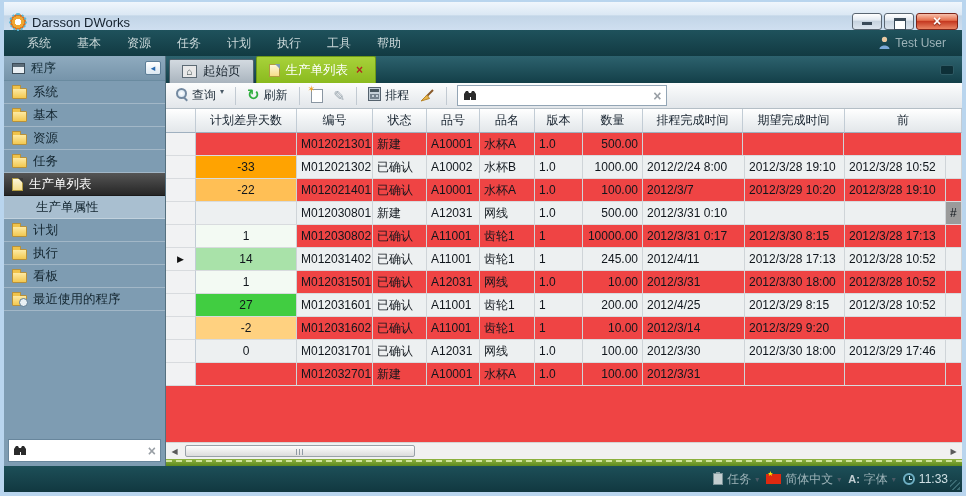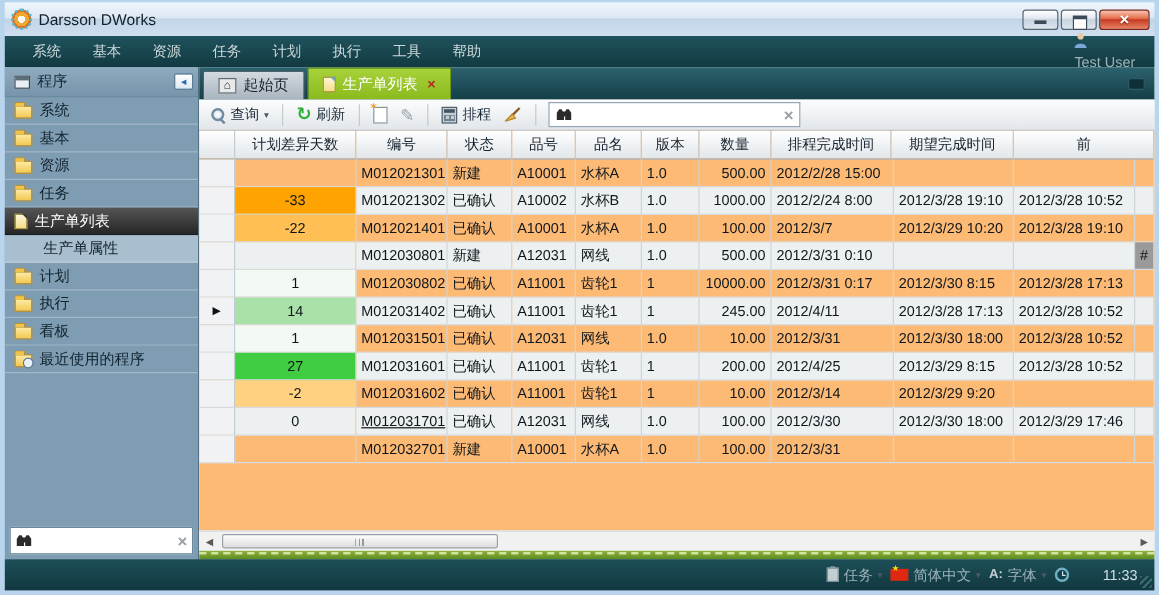--- a/index.html
+++ b/index.html
@@ -1,40 +1,40 @@
 <!DOCTYPE html>
 <html><head>
 <meta charset="utf-8">
 <style>
   * { margin:0; padding:0; box-sizing:border-box; }
   html,body { width:966px; height:496px; font-family:"Liberation Sans","DejaVu Sans",sans-serif; overflow:hidden; }
 
   .window { width:966px; height:496px; background:#b9d5ee; padding:2px 4px 4px 4px; display:flex; flex-direction:column; }
 
   
-  .titlebar { height:28px; display:flex; align-items:center; padding:0 4px;
+  .titlebar { height:28px; display:flex; align-items:flex-end; padding:0 4px;
     background:linear-gradient(#f0f6fc,#dbe8f4 45%,#c2d5e7 50%,#cfdff0); }
   .app-icon { width:16px; height:16px; margin:0 6px 0 2px; border-radius:50%;
     background:radial-gradient(circle at 50% 50%, #fff 0 3px, #f0a830 3px 6px, #e07820 6px 8px);
     border:1px solid #c86818; position:relative; }
   .app-icon::before { content:""; position:absolute; inset:-2px; border:2px dotted #58b8d8; border-radius:50%; }
   .title-text { font-size:13px; color:#13202c; }
   .win-buttons { margin-left:auto; display:flex; gap:2px; }
   .btn-win { width:30px; height:17px; border:1px solid #5a6672; border-radius:3px;
     background:linear-gradient(#ffffff,#e3eaf2 40%,#c7d3df 50%,#dde6ef); position:relative; }
   .btn-min::before { content:""; position:absolute; left:9px; bottom:4px; width:10px; height:3px; background:#3a4a58; }
   .btn-max::before { content:""; position:absolute; left:9px; top:4px; width:10px; height:8px; border:1px solid #3a4a58; border-top-width:3px; background:#fff; }
   .btn-close { width:42px; border-color:#7c2418;
     background:linear-gradient(#f7c0ac,#e5704e 42%,#c63a22 50%,#e98564); }
   .btn-close::before { content:"×"; position:absolute; width:100%; text-align:center; top:-1px; color:#fff; font-weight:bold; font-size:14px; text-shadow:0 1px 1px #7a2010; }
 
   
   .menubar { height:26px; background:linear-gradient(#1f525c,#123a42); display:flex; align-items:center; padding:0 10px; }
   .menu-item { color:#ccd9da; font-size:12px; padding:0 13px; cursor:default; }
-  .menu-user { margin-left:auto; display:flex; align-items:flex-start; gap:5px; color:#9db3b8; font-size:12px; padding-right:6px;flex-direction:column; }
+  .menu-user { margin-left:auto; display:flex; align-items:flex-start; gap:5px; color:#9db3b8; font-size:12px; padding-right:6px; }
 
   
   .main { flex:1; display:flex; min-height:0; }
 
   
   .sidebar { width:162px; background:#7e9cb2; border-right:1px solid #55707f; display:flex; flex-direction:column; }
   .side-header { height:25px; display:flex; align-items:center; gap:6px; padding:0 4px 0 8px;
     background:linear-gradient(#8fabbf,#7694aa); border-bottom:1px solid #6a8ba0; font-size:12.5px; color:#132b36; }
   .icon-appwin { width:13px; height:11px; border:1px solid #3c4c58; background:#e9eff3; position:relative; }
   .icon-appwin::before { content:""; position:absolute; top:0; left:0; right:0; height:3px; background:#5c6c78; }
@@ -65,40 +65,40 @@
   .tab.inactive { background:linear-gradient(#d3dae0,#a9b4be); color:#18242e; }
   .tab.active { height:27px; border-color:#6f9a18; background:linear-gradient(#a8d23a,#8aba1e); color:#fff; }
   .icon-home-box { width:15px; height:13px; background:#e9e9e9; border:1px solid #5c6a74; color:#233; font-size:10px; line-height:11px; text-align:center; }
   .tab-close { color:#b42a20; font-weight:bold; font-size:12px; margin-left:2px; }
   .strip-right { margin-left:auto; margin-right:8px; align-self:center; width:14px; height:10px;
     background:#0e3038; border:1px solid #2e5a64; border-radius:2px; }
 
   
   .toolbar { height:26px; flex:none; display:flex; align-items:center; gap:5px; padding:0 6px;
     background:linear-gradient(#fcfdfd,#e2e6ea); border-bottom:1px solid #b4bec6; }
-  .tool-btn { display:flex; align-items:center; gap:4px; font-size:12px; color:#1c2a36; padding:2px 3px; border-radius:2px; }
+  .tool-btn { display:flex; gap:4px; font-size:12px; color:#1c2a36; padding:2px 3px; border-radius:2px; }
   .tool-sep { width:1px; height:18px; background:#c2cad2; margin:0 3px; }
   .caret { font-size:8px; color:#4a5a66; }
   .icon-mag { width:13px; height:13px; position:relative; flex:none; }
   .icon-mag::before { content:""; position:absolute; top:1px; left:1px; width:7px; height:7px; border:2px solid #7389a0; border-radius:50%; background:radial-gradient(#fff,#cfe0ef); }
   .icon-mag::after { content:""; position:absolute; right:0; bottom:0; width:5px; height:2px; background:#7389a0; transform:rotate(45deg); }
   .icon-refresh { color:#2fae3e; font-size:15px; font-weight:bold; line-height:1; }
   .icon-newdoc { width:12px; height:14px; background:#fff; border:1px solid #8a96a2; position:relative; }
   .icon-newdoc::after { content:"✶"; position:absolute; top:-6px; left:-4px; color:#f0a020; font-size:9px; }
   .icon-pencil { color:#9aa5ae; font-size:14px; line-height:1; }
   .icon-calc { width:13px; height:14px; border:1px solid #55626e; background:#c4cfd8; position:relative; }
   .icon-calc::before { content:""; position:absolute; top:1px; left:1px; right:1px; height:3px; background:#46555f; }
   .icon-calc::after { content:""; position:absolute; left:1px; right:1px; top:6px; bottom:1px;
     background:repeating-linear-gradient(90deg,#74828e 0 2px,transparent 2px 4px),
                repeating-linear-gradient(0deg,#74828e 0 2px,transparent 2px 4px); }
   .tool-search { width:210px; height:21px; background:#fff; border:1px solid #93a5b5; display:flex; align-items:center; gap:4px; padding:0 5px; margin-left:2px; }
   .tool-search input { flex:1; border:none; outline:none; font-size:12px; min-width:0; }
 
   
-  .table-area { flex:1; overflow:hidden; background:#fdba74; }
+  .table-area { flex:1; overflow:hidden; background:#ef4444; }
   .t-row { display:flex; height:23px; }
   .t-row.header { height:24px; }
   .t-cell { flex:none; border-right:1px solid #cfd4d8; border-bottom:1px solid #d8dbde; font-size:12px; color:#10161c;
     display:flex; align-items:center; padding:0 4px; overflow:hidden; white-space:nowrap; }
   .t-row.header .t-cell { background:linear-gradient(#ffffff,#eef1f3 55%,#e3e7ea); border-right:1px solid #c2ccd5;
     border-bottom:1px solid #9fb0bf; color:#16222e; justify-content:center; padding:0 2px; }
   .t-cell.indicator { width:30px; background:#f1f2f3; border-right:1px solid #c2ccd5; justify-content:center; color:#111; font-size:9px; }
   .t-row.header .t-cell.indicator { background:linear-gradient(#ffffff,#eef1f3 55%,#e3e7ea); }
   .t-row.alt .t-cell:not(.indicator) { background:#edf0f1; }
   .t-cell.align-right { justify-content:flex-end; }
@@ -123,21 +123,21 @@
     justify-content:flex-end; gap:7px; padding-right:14px; color:#9db3b8; font-size:12px; position:relative; }
   .sb-group { display:flex; align-items:center; gap:4px; }
   .icon-clip { width:10px; height:12px; background:#c3ced0; border:1px solid #7a9297; position:relative; }
   .icon-clip::before { content:""; position:absolute; top:-2px; left:2px; width:4px; height:2px; background:#8fa4a8; }
   .icon-flag { width:15px; height:10px; background:#de2910; position:relative; }
   .icon-flag::before { content:"★"; position:absolute; top:-4px; left:1px; color:#ffde00; font-size:7px; }
   .sb-a { color:#c2ced2; font-weight:bold; font-size:11px; }
   .icon-clock { width:12px; height:12px; border-radius:50%; border:2px solid #6fb0c4; position:relative; background:#13414a; }
   .icon-clock::before { content:""; position:absolute; left:4px; top:1px; width:1px; height:4px; background:#cfe4ea; }
   .icon-clock::after { content:""; position:absolute; left:4px; top:4px; width:3px; height:1px; background:#cfe4ea; }
-  .sb-time { color:#cfe0e4;margin-left:24px; }
+  .sb-time { color:#cfe0e4; }
   .icon-monitor { width:13px; height:11px; position:relative; }
   .icon-monitor::before { content:""; position:absolute; top:0; left:0; width:12px; height:8px; border:1px solid #9ab4bc; background:#2c5e6a; }
   .icon-monitor::after { content:""; position:absolute; bottom:-1px; left:3px; width:6px; height:2px; background:#9ab4bc; }
   .icon-monitor .dot { position:absolute; right:-2px; bottom:-1px; width:4px; height:4px; background:#3fcf3f; border:1px solid #1a6a1a; }
   .sb-grip { position:absolute; right:2px; bottom:2px; width:10px; height:10px;
     background:repeating-linear-gradient(135deg,#3a6a72 0 1.5px,transparent 1.5px 4px); }
   .arrow-glyph { font-size:8px; color:#5a5a5a; }
 </style>
 </head>
 <body>
@@ -302,21 +302,20 @@
         <div>
             <div class="t-row">
               <div class="t-cell indicator"></div>
               <div class="t-cell align-center" style="width: 101px;"></div>
               <div class="t-cell align-left" style="width: 76px;">M012021301</div>
               <div class="t-cell align-left" style="width: 54px;">新建</div>
               <div class="t-cell align-left" style="width: 53px;">A10001</div>
               <div class="t-cell align-left" style="width: 55px;">水杯A</div>
               <div class="t-cell align-left" style="width: 48px;">1.0</div>
               <div class="t-cell align-right" style="width: 60px;">500.00</div>
-              <div class="t-cell align-left" style="width: 102px;">2012/2/28 15:00</div>
               <div class="t-cell align-left" style="width: 100px;"></div>
               <div class="t-cell align-left" style="width: 101px;"></div>
               <div class="t-cell align-left extra" style="width: 12px;"></div>
             </div>
             <div class="t-row alt">
               <div class="t-cell indicator"></div>
               <div class="t-cell align-center" style="width: 101px; background: rgb(255, 163, 1);">-33</div>
               <div class="t-cell align-left" style="width: 76px;">M012021302</div>
               <div class="t-cell align-left" style="width: 54px;">已确认</div>
               <div class="t-cell align-left" style="width: 53px;">A10002</div>
@@ -421,21 +420,21 @@
               <div class="t-cell align-left" style="width: 55px;">齿轮1</div>
               <div class="t-cell align-left" style="width: 48px;">1</div>
               <div class="t-cell align-right" style="width: 60px;">10.00</div>
               <div class="t-cell align-left" style="width: 102px;">2012/3/14</div>
               <div class="t-cell align-left" style="width: 100px;">2012/3/29 9:20</div>
               <div class="t-cell align-left extra" style="width: 12px;"></div>
             </div>
             <div class="t-row alt">
               <div class="t-cell indicator"></div>
               <div class="t-cell align-center" style="width: 101px;">0</div>
-              <div class="t-cell align-left" style="width: 76px; text-decoration: underline;">M012031701</div>
+              <div class="t-cell align-left" style="width: 76px;">M012031701</div>
               <div class="t-cell align-left" style="width: 54px;">已确认</div>
               <div class="t-cell align-left" style="width: 53px;">A12031</div>
               <div class="t-cell align-left" style="width: 55px;">网线</div>
               <div class="t-cell align-left" style="width: 48px;">1.0</div>
               <div class="t-cell align-right" style="width: 60px;">100.00</div>
               <div class="t-cell align-left" style="width: 102px;">2012/3/30</div>
               <div class="t-cell align-left" style="width: 100px;">2012/3/30 18:00</div>
               <div class="t-cell align-left" style="width: 101px;">2012/3/29 17:46</div>
               <div class="t-cell align-left extra" style="width: 12px;"></div>
             </div>

